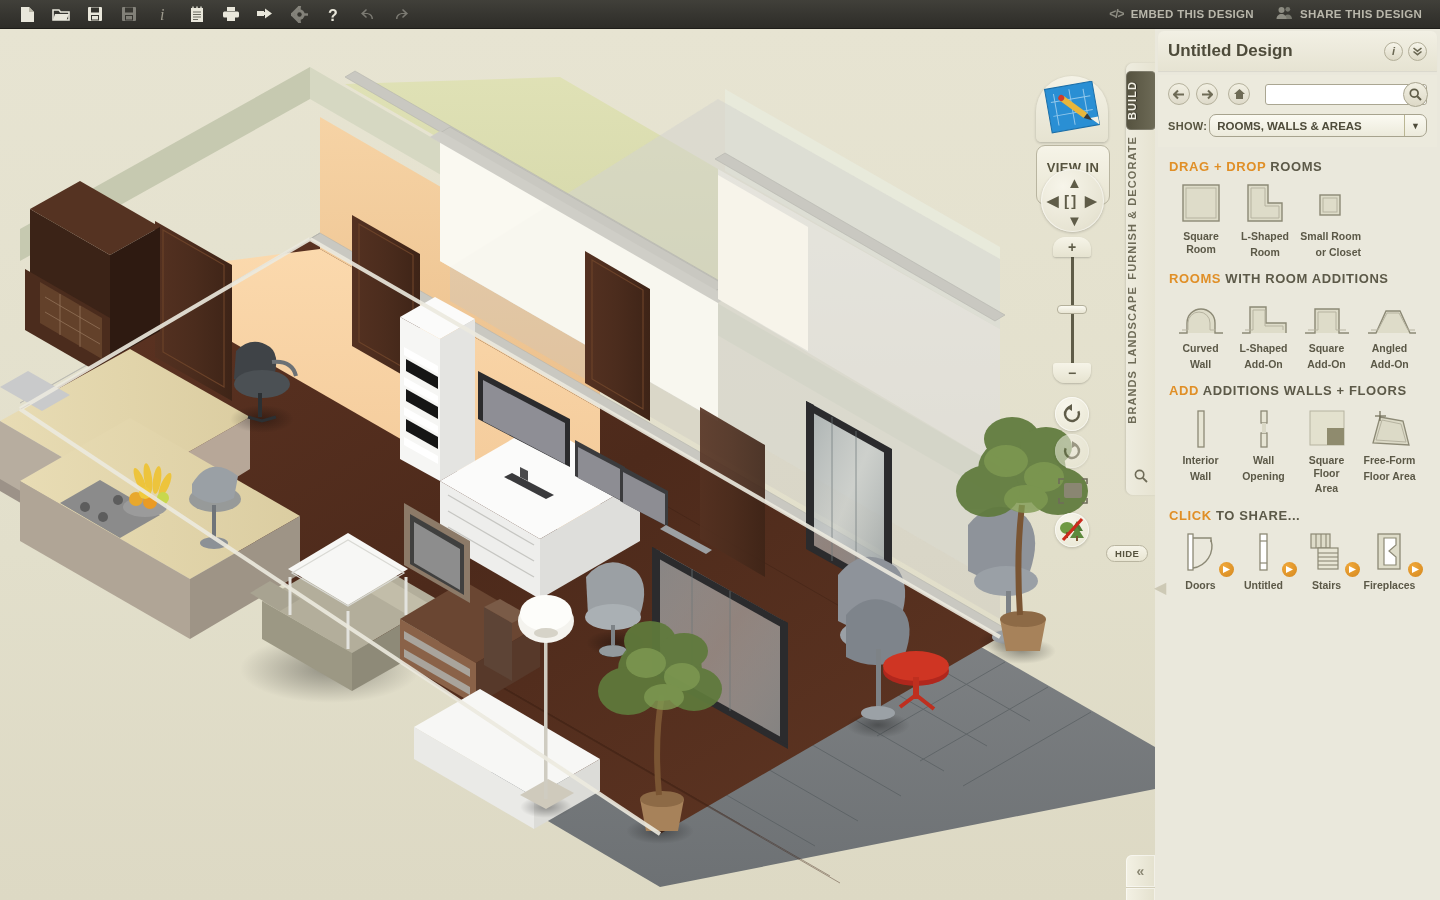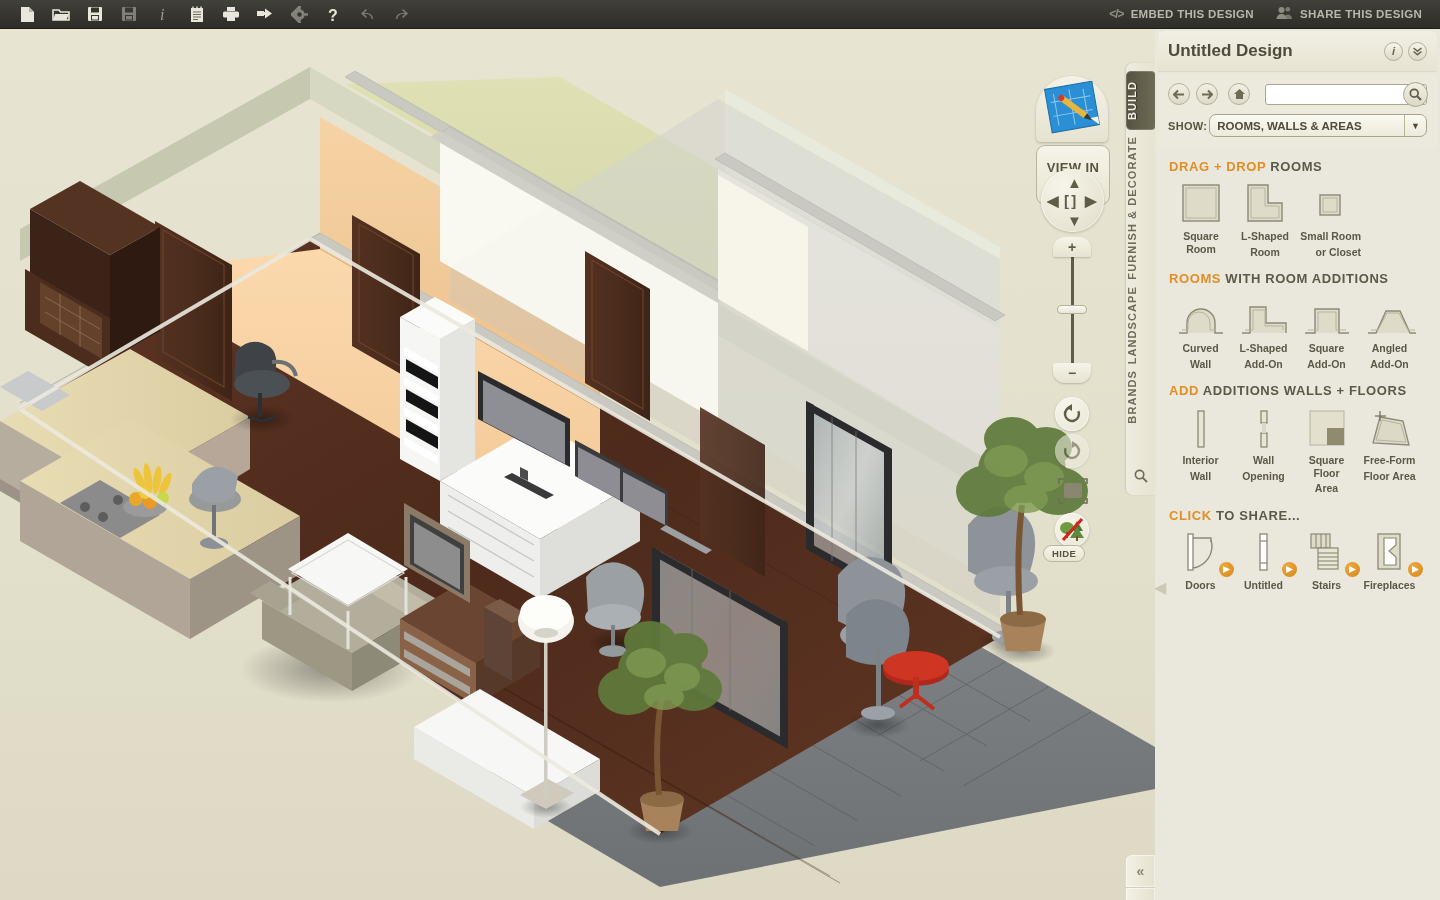--- a/index.html
+++ b/index.html
@@ -113,21 +113,21 @@
     position:absolute; width:34px; height:34px; border-radius:50%;
     background: radial-gradient(circle at 35% 28%, #f8f6ec, #eceaD9 72%, #e1ddca);
     box-shadow: 0 1px 3px rgba(0,0,0,.18), inset 0 0 0 1px rgba(255,255,255,.55);
     display:flex; align-items:center; justify-content:center; cursor:pointer;
   }
   .rot-ccw { left:1055px; top:368px; }
   .rot-cw  { left:1055px; top:405px; opacity:.55; }
   .framebtn { position:absolute; left:1055px; top:446px; width:36px; height:32px; cursor:pointer; }
   .hidebtn  { left:1055px; top:484px; }
   .hide-lbl {
-    position:absolute; left:1043px; top:516px;
+    position:absolute; left:1106px; top:516px;
     font-size: 9.5px; font-weight:bold; letter-spacing:.4px; color:#57543f;
     background: linear-gradient(#f6f4e8,#e8e5d2);
     border:1px solid #b9b5a0; border-radius:9px; padding:2px 8px; cursor:pointer;
   }
 
   
   .cornerbtns { position:absolute; left:1126px; top:826px; width:29px; }
   .cbtn {
     width:29px; height:33px; display:flex; align-items:center; justify-content:center;
     background: linear-gradient(90deg,#f3f1e4,#e4e1ce);

